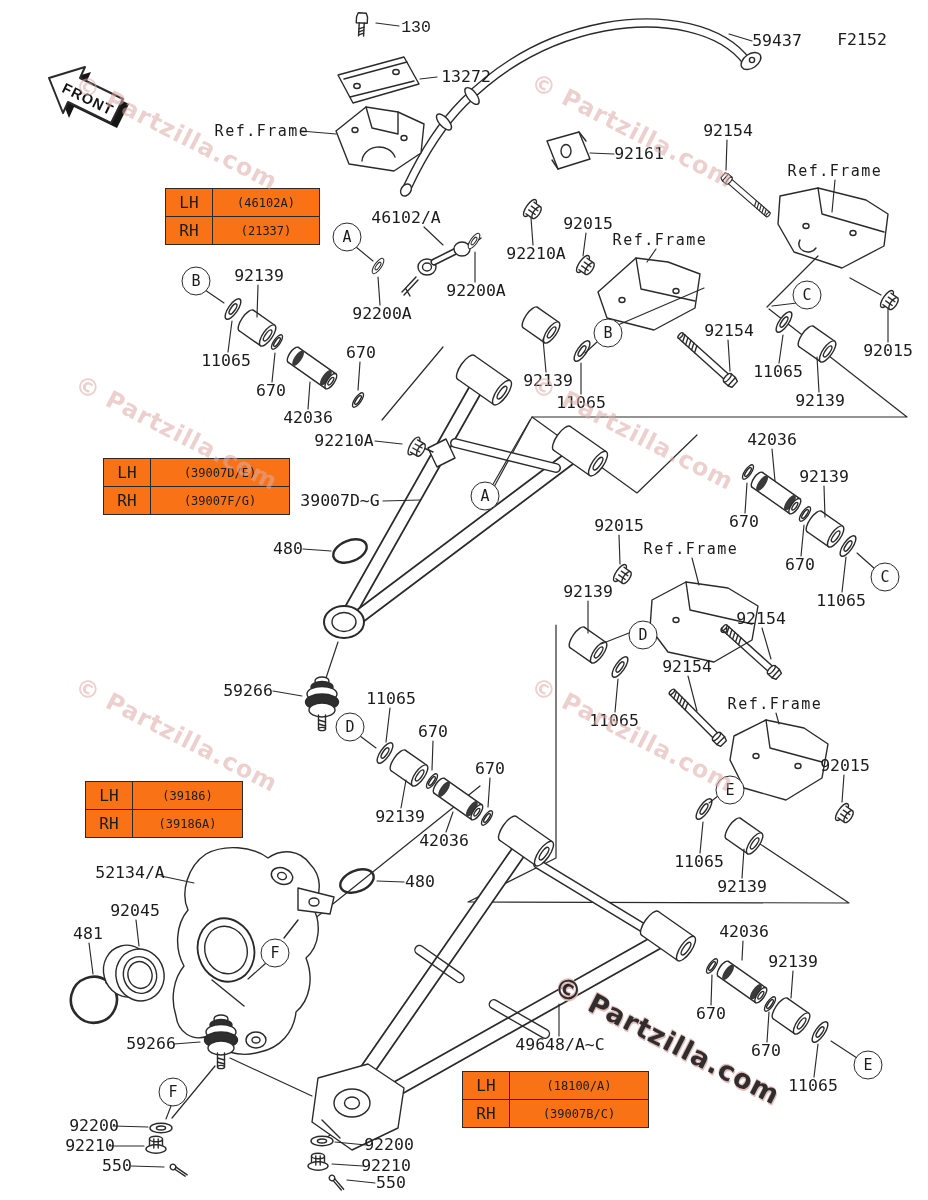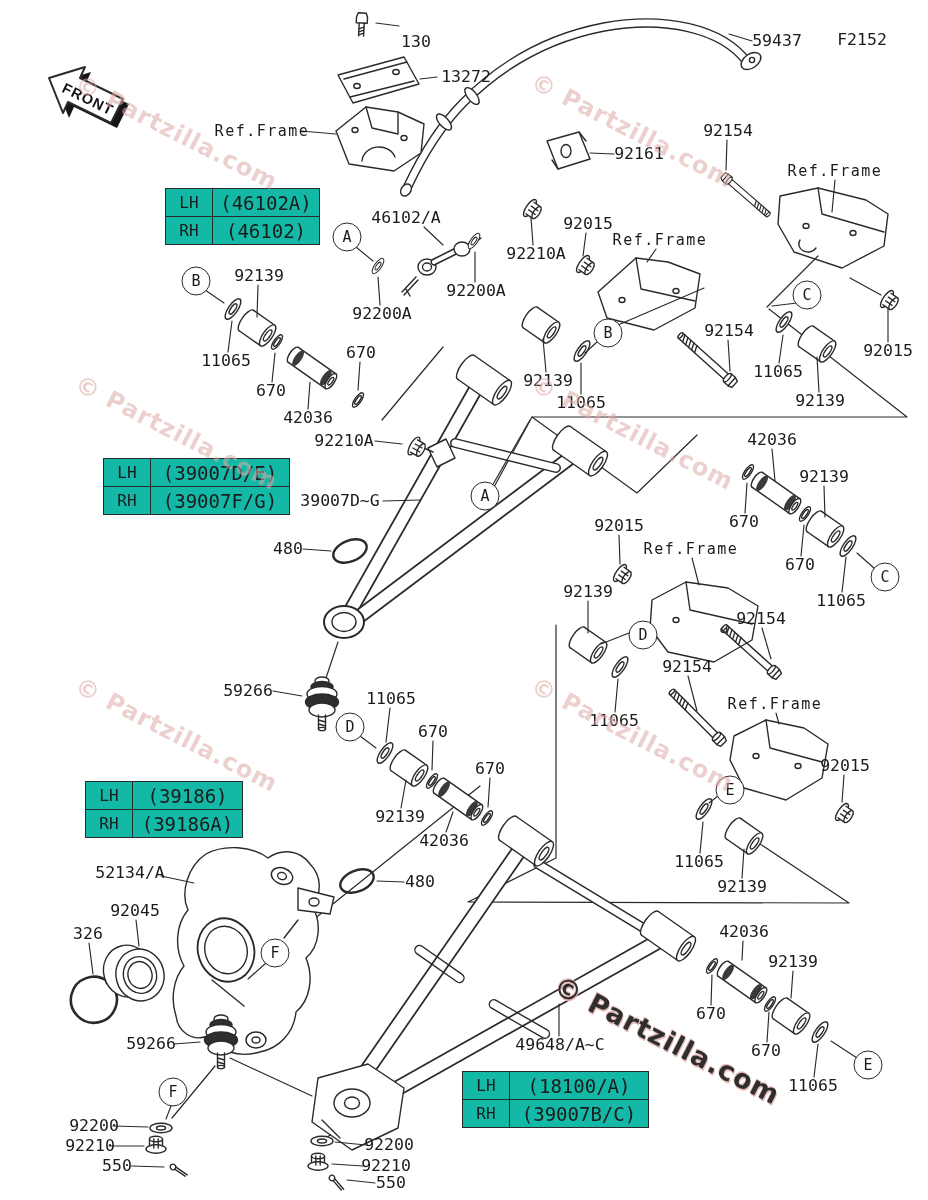--- a/index.html
+++ b/index.html
@@ -14,26 +14,26 @@
       text-shadow:1.5px 1.5px 0 #e7b9b5,-1px -1px 0 #e7b9b5;}
   
   .co{position:absolute;transform:translate(-50%,-50%);font-size:16.5px;color:#1b1b1b;
       white-space:nowrap;line-height:1;}
   .co.rf{font-size:15px;letter-spacing:1.5px;}
   
   .bl{position:absolute;width:27px;height:27px;border:1.7px solid #2a2a2a;border-radius:50%;
       transform:translate(-50%,-50%);display:flex;align-items:center;justify-content:center;
       font-size:15px;color:#1b1b1b;background:#fff;line-height:1;}
   
-  .tbl{position:absolute;border:1.5px solid #2a2a2a;background:#14b8a6;}
+  .tbl{position:absolute;border:1.5px solid #2a2a2a;background:#f97316;}
   .tbl .row{display:flex;}
   .tbl .row + .row{border-top:1.3px solid #2a2a2a;}
   .tbl .c1{display:flex;align-items:center;justify-content:center;border-right:1.3px solid #2a2a2a;
       font-size:16px;color:#1b1b1b;}
-  .tbl .c2{display:flex;align-items:center;justify-content:center;flex:1;font-size:19px;color:#1b1b1b;}
+  .tbl .c2{display:flex;align-items:center;justify-content:center;flex:1;font-size:12px;color:#1b1b1b;}
 </style>
 </head>
 <body>
 
 <div id="stage">
 
 <svg id="art" width="928" height="1200" viewBox="0 0 928 1200">
   <defs>
     <g id="sym-washer">
       <ellipse rx="4.6" ry="12" fill="#fff"></ellipse>
@@ -399,21 +399,21 @@
           <line x1="360" y1="736" x2="376" y2="748"></line>
           <line x1="718" y1="796" x2="709" y2="803"></line>
           <line x1="857" y1="1058" x2="831" y2="1041"></line>
           <line x1="266" y1="963" x2="248" y2="979"></line>
           <line x1="171" y1="1106" x2="166" y2="1119"></line>
         </g>
   </g>
 </svg>
 
 <div id="labels-layer">
-      <div class="co" style="left: 416px; top: 42px;">130</div>
+      <div class="co" style="left: 416px; top: 28px; font-family: Liberation Mono, monospace;">130</div>
       <div class="co" style="left: 466px; top: 77px;">13272</div>
       <div class="co rf" style="left: 262px; top: 131px;">Ref.Frame</div>
       <div class="co" style="left: 777px; top: 41px;">59437</div>
       <div class="co" style="left: 862px; top: 40px;">F2152</div>
       <div class="co" style="left: 639px; top: 154px;">92161</div>
       <div class="co" style="left: 728px; top: 131px;">92154</div>
       <div class="co rf" style="left: 835px; top: 171px;">Ref.Frame</div>
       <div class="co" style="left: 588px; top: 224px;">92015</div>
       <div class="co rf" style="left: 660px; top: 240px;">Ref.Frame</div>
       <div class="co" style="left: 536px; top: 254px;">92210A</div>
@@ -451,21 +451,21 @@
       <div class="co" style="left: 742px; top: 887px;">92139</div>
       <div class="co" style="left: 248px; top: 691px;">59266</div>
       <div class="co" style="left: 391px; top: 699px;">11065</div>
       <div class="co" style="left: 433px; top: 732px;">670</div>
       <div class="co" style="left: 490px; top: 769px;">670</div>
       <div class="co" style="left: 400px; top: 817px;">92139</div>
       <div class="co" style="left: 444px; top: 841px;">42036</div>
       <div class="co" style="left: 420px; top: 882px;">480</div>
       <div class="co" style="left: 130px; top: 873px;">52134/A</div>
       <div class="co" style="left: 135px; top: 911px;">92045</div>
-      <div class="co" style="left: 88px; top: 934px;">326</div>
+      <div class="co" style="left: 88px; top: 934px;">481</div>
       <div class="co" style="left: 151px; top: 1044px;">59266</div>
       <div class="co" style="left: 94px; top: 1126px;">92200</div>
       <div class="co" style="left: 90px; top: 1146px;">92210</div>
       <div class="co" style="left: 117px; top: 1166px;">550</div>
       <div class="co" style="left: 560px; top: 1045px;">49648/A~C</div>
       <div class="co" style="left: 389px; top: 1145px;">92200</div>
       <div class="co" style="left: 386px; top: 1166px;">92210</div>
       <div class="co" style="left: 391px; top: 1183px;">550</div>
       <div class="co" style="left: 744px; top: 932px;">42036</div>
       <div class="co" style="left: 793px; top: 962px;">92139</div>
@@ -484,21 +484,21 @@
       <div class="bl" style="left: 868px; top: 1065px;">E</div>
       <div class="bl" style="left: 275px; top: 953px;">F</div>
       <div class="bl" style="left: 173px; top: 1092px;">F</div>
       <div class="tbl" style="left: 165px; top: 188px; width: 153px;">
         <div class="row" style="height: 27px;">
           <div class="c1" style="width: 46px;">LH</div>
           <div class="c2">(46102A)</div>
         </div>
         <div class="row" style="height: 27px;">
           <div class="c1" style="width: 46px;">RH</div>
-          <div class="c2">(46102)</div>
+          <div class="c2">(21337)</div>
         </div>
       </div>
       <div class="tbl" style="left: 103px; top: 458px; width: 185px;">
         <div class="row" style="height: 27px;">
           <div class="c1" style="width: 46px;">LH</div>
           <div class="c2">(39007D/E)</div>
         </div>
         <div class="row" style="height: 27px;">
           <div class="c1" style="width: 46px;">RH</div>
           <div class="c2">(39007F/G)</div>

